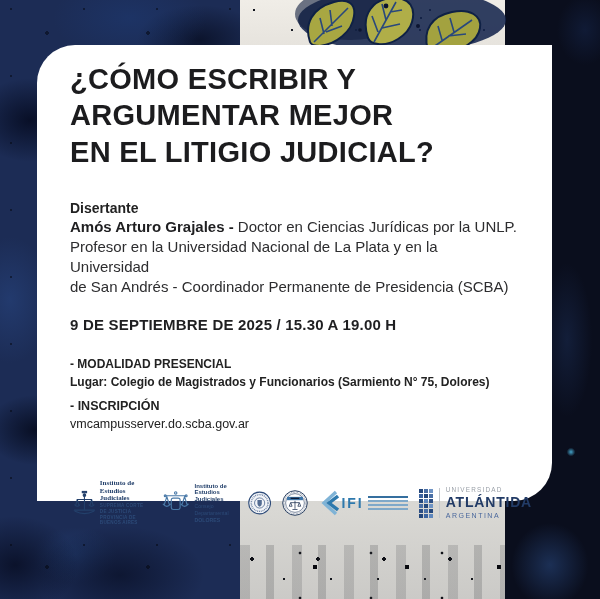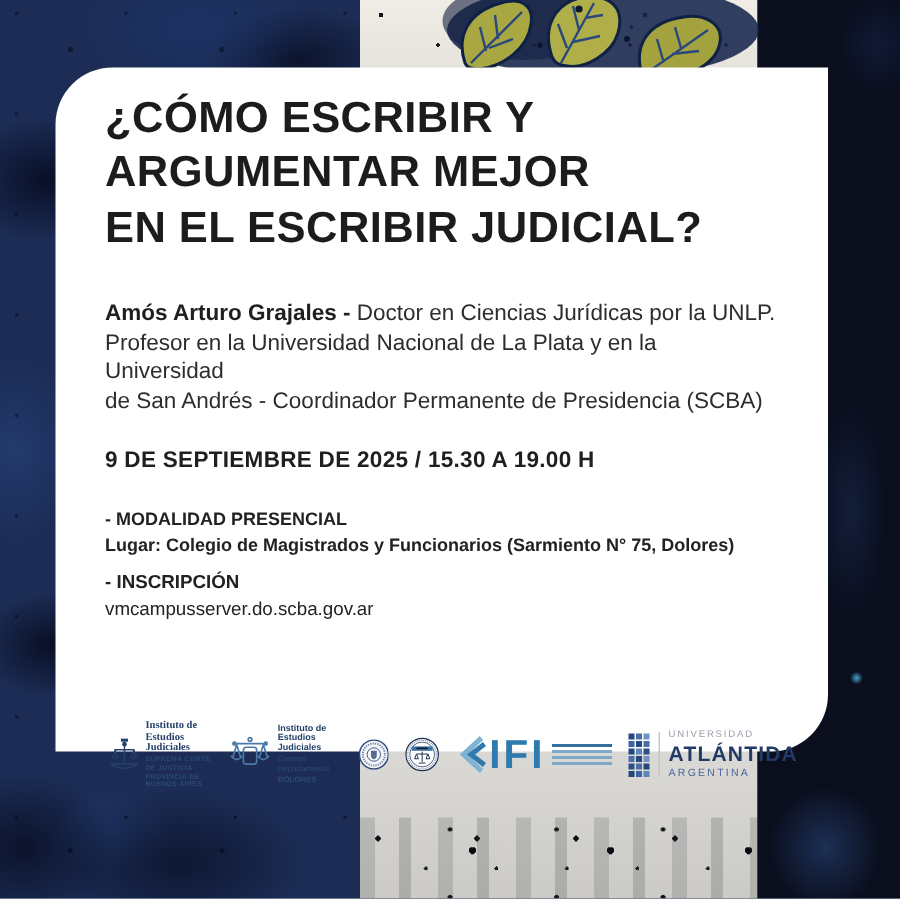--- a/index.html
+++ b/index.html
@@ -89,21 +89,21 @@
   }
   .logo{display:flex;align-items:center;}
   .logo-text{display:flex;flex-direction:column;justify-content:center;}
   .iej-scba .logo-text{margin-left:4px;border-left:0;}
   .serif-name{font-family:"Liberation Serif","DejaVu Serif",serif;font-weight:bold;color:#23406b;font-size:7px;line-height:1.1;}
   .tiny-caps{font-size:4.6px;font-weight:bold;color:#2c4a78;letter-spacing:.25px;line-height:1.25;}
   .iej-dolores .sans-name{font-size:6px;font-weight:bold;color:#23406b;line-height:1.15;}
   .iej-dolores .sub{font-size:5.2px;color:#2c4a78;line-height:1.3;}
   .iej-dolores .sub-bold{font-size:5.2px;font-weight:bold;color:#2c4a78;line-height:1.3;}
   .ifi-logo{display:flex;align-items:center;}
-  .ifi-acronym{font-size:27px;font-weight:bold;color:#2e79ad;letter-spacing:2px;margin-left:2px;}
+  .ifi-acronym{font-size:14px;font-weight:bold;color:#2e79ad;letter-spacing:2px;margin-left:2px;}
   .ifi-fineprint{margin-left:4px;display:flex;flex-direction:column;gap:2px;}
   .ifi-fineprint i{display:block;width:40px;height:2.2px;background:#7fa8c9;}
   .ifi-fineprint i:first-child{background:#356f9f;}
   .uaa-logo{display:flex;align-items:center;}
   .uaa-grid{display:grid;grid-template-columns:repeat(3,4px);grid-auto-rows:4px;gap:1px;margin-right:6px;}
   .uaa-grid i{display:block;}
   .uaa-divider{width:1px;height:30px;background:#c3c7cd;margin-right:6px;}
   .uaa-l1{font-size:6.4px;color:#9aa0a8;letter-spacing:1.2px;line-height:1.3;}
   .uaa-l2{font-size:14px;font-weight:bold;color:#223b66;letter-spacing:.8px;line-height:1.2;}
   .uaa-l3{font-size:7px;color:#49679c;letter-spacing:1.5px;line-height:1.3;}
@@ -130,24 +130,25 @@
   <circle cx="96" cy="10" r="2.4" fill="#0c1530"></circle>
   <circle cx="128" cy="30" r="2" fill="#0c1530"></circle>
   <circle cx="70" cy="34" r="1.8" fill="#0c1530"></circle>
 </svg>
 
 <div class="card">
 
   <div class="title">
     <div>¿CÓMO ESCRIBIR Y</div>
     <div>ARGUMENTAR MEJOR</div>
-    <div>EN EL ESCRIBIR JUDICIAL?</div>
+    <div>EN EL LITIGIO JUDICIAL?</div>
   </div>
 
   <div class="speaker">
+    <div class="spk-label">Disertante</div>
     <div><span class="spk-name">Amós Arturo Grajales -</span><span> Doctor en Ciencias Jurídicas por la UNLP.</span></div>
     <div>Profesor en la Universidad Nacional de La Plata y en la Universidad</div>
     <div>de San Andrés - Coordinador Permanente de Presidencia (SCBA)</div>
   </div>
 
   <div class="schedule">9 DE SEPTIEMBRE DE 2025 / 15.30 A 19.00 H</div>
 
   <div class="modality">
     <div>- MODALIDAD PRESENCIAL</div>
     <div>Lugar: Colegio de Magistrados y Funcionarios (Sarmiento N° 75, Dolores)</div>

